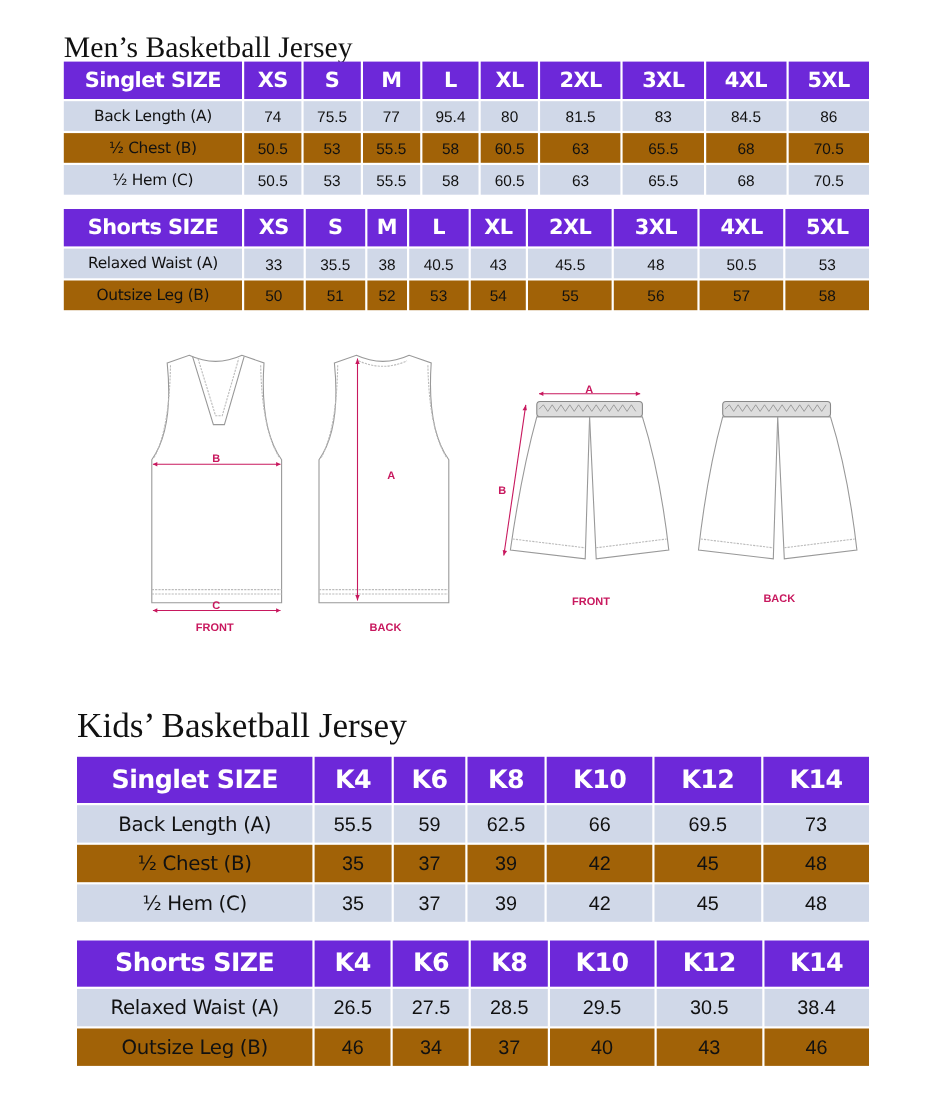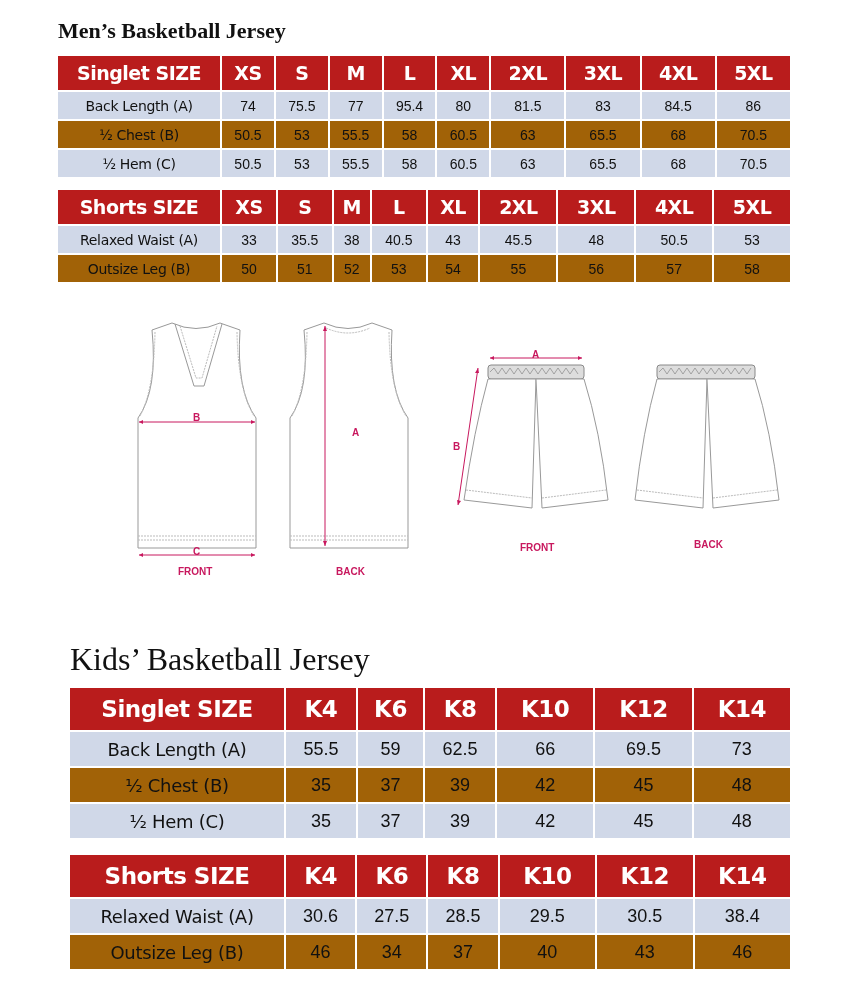--- a/index.html
+++ b/index.html
@@ -1,23 +1,23 @@
 <!DOCTYPE html>
 <html><head>
 <meta charset="utf-8">
 <style>
   html, body { margin:0; padding:0; background:#ffffff; }
   body { width:850px; height:1000px; position:relative; overflow:hidden; font-family:"Liberation Sans", sans-serif; }
   .title { position:absolute; font-family:"Liberation Serif", serif; color:#111; white-space:nowrap; }
-  .title.men { left:58px; top:18px; font-size:22px;font-weight:bold; }
+  .title.men { left:58px; top:28px; font-size:27px; }
   .title.kids { left:70px; top:641px; font-size:32px; }
 
   table.size { position:absolute; border-collapse:separate; border-spacing:2px; }
   table.size td, table.size th { text-align:center; padding:0; }
-  table.size th { background:#b91c1c; color:#ffffff; font-family:"DejaVu Sans", sans-serif; font-weight:bold; letter-spacing:-0.5px; }
+  table.size th { background:#6d28d9; color:#ffffff; font-family:"DejaVu Sans", sans-serif; font-weight:bold; letter-spacing:-0.5px; }
   table.size td.lbl { font-family:"DejaVu Sans", sans-serif; color:#111; letter-spacing:-0.3px;margin-left:8px; }
   table.size td { color:#111; font-family:"Liberation Sans", sans-serif; }
   tr.odd td { background:#d0d8e8; }
   tr.even td { background:#a16207; }
 
   
   #men-singlet { left:56px; top:54px; width:736px; }
   #men-shorts { left:56px; top:188px; width:736px; }
   #men-singlet th, #men-shorts th { height:34px; font-size:19px; }
   #men-singlet td, #men-shorts td { height:27px; font-size:14px; }
@@ -242,21 +242,21 @@
     <th>Shorts SIZE</th>
     <th>K4</th>
     <th>K6</th>
     <th>K8</th>
     <th>K10</th>
     <th>K12</th>
     <th>K14</th>
   </tr>
   <tr class="odd">
     <td class="lbl">Relaxed Waist (A)</td>
-    <td>30.6</td>
+    <td>26.5</td>
     <td>27.5</td>
     <td>28.5</td>
     <td>29.5</td>
     <td>30.5</td>
     <td>38.4</td>
   </tr>
   <tr class="even">
     <td class="lbl">Outsize Leg (B)</td>
     <td>46</td>
     <td>34</td>

